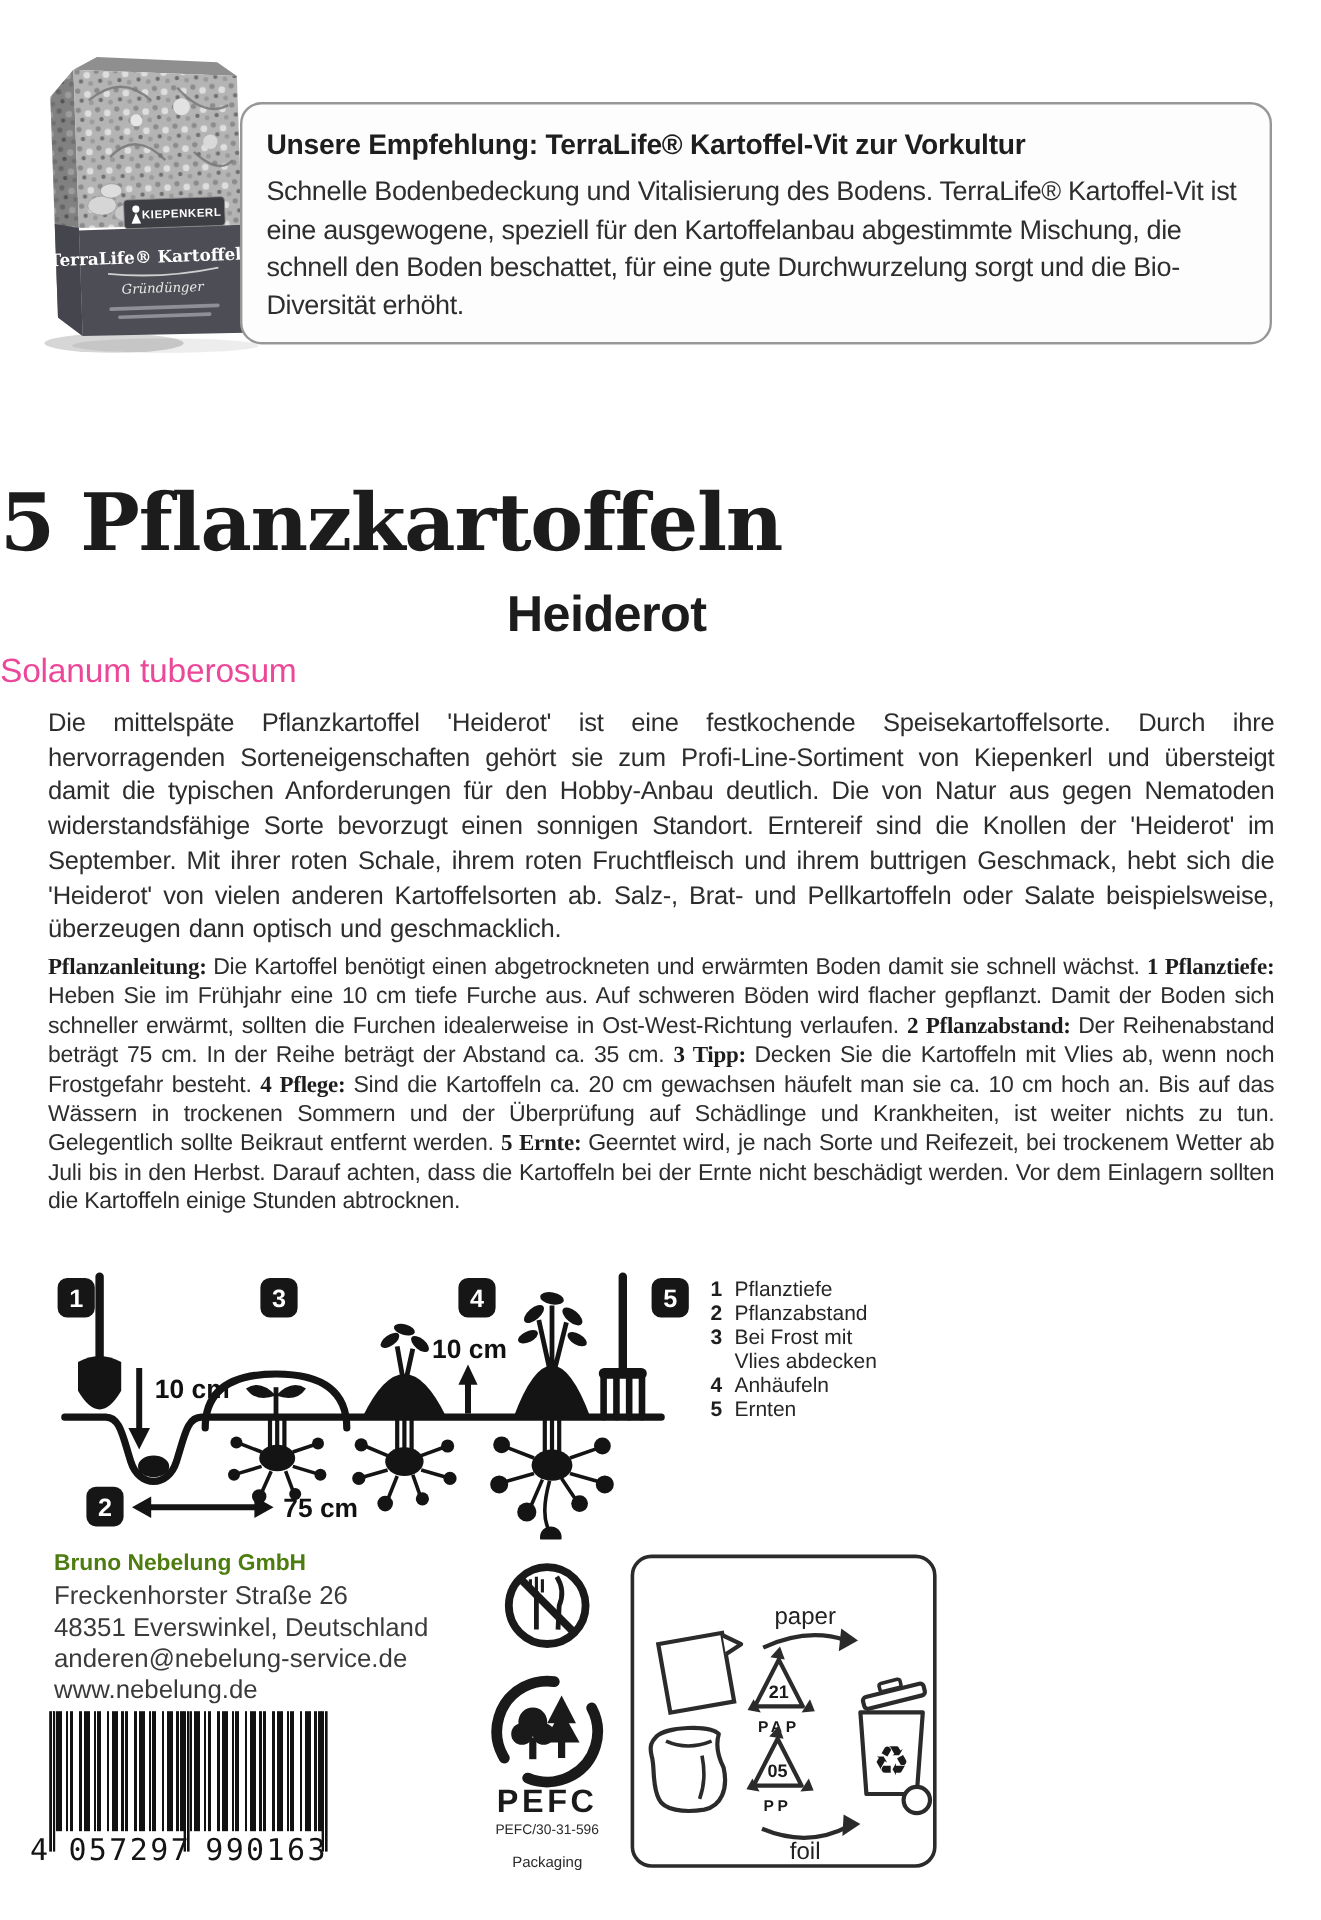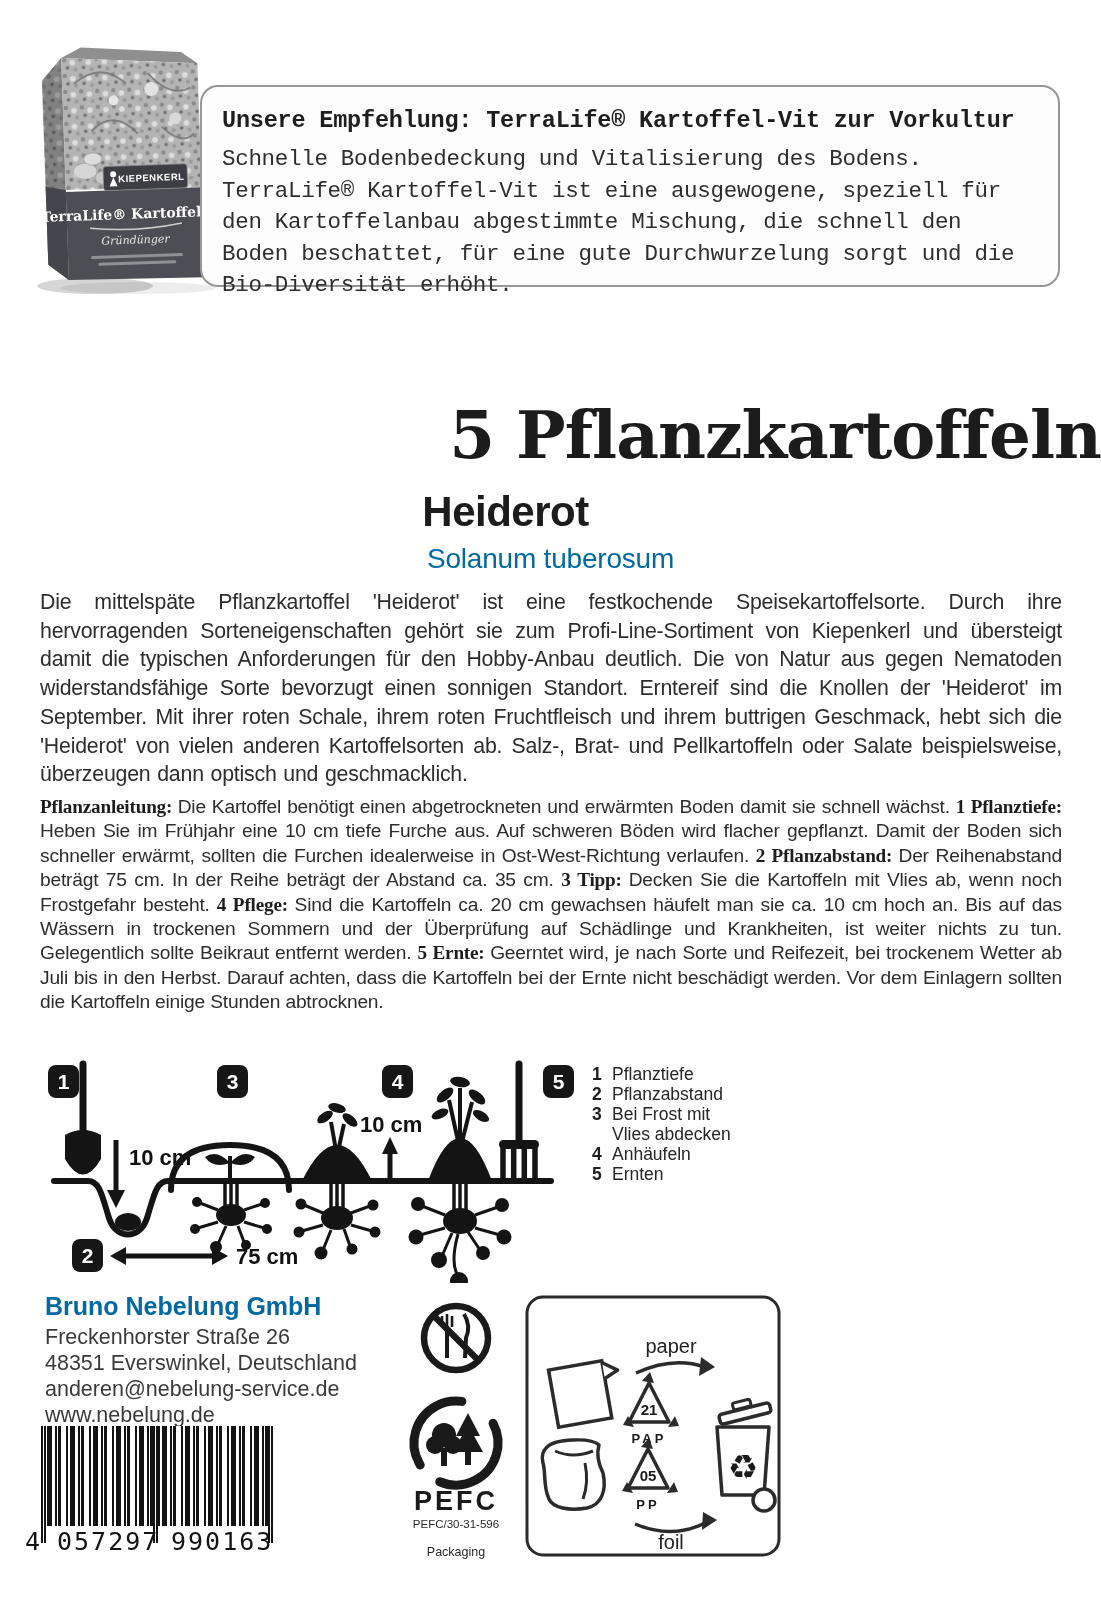--- a/index.html
+++ b/index.html
@@ -2,52 +2,52 @@
 <html><head>
 <meta charset="utf-8">
 <style>
   html,body{margin:0;padding:0;background:#e9e9e9;}
   .page{position:relative;width:1101px;height:1600px;background:#ffffff;margin:0 auto;
         font-family:"Liberation Sans",sans-serif;color:#2b2b2b;overflow:hidden;}
   .abs{position:absolute;}
 
   
   .rec-box{left:200px;top:85px;width:860px;height:202px;border:2px solid #979797;
-           border-radius:18px;background:#fdfdfd;box-sizing:border-box;padding:20px 26px 18px 20px;font-family:Liberation Mono, monospace;}
+           border-radius:18px;background:#fdfdfd;box-sizing:border-box;padding:20px 26px 18px 20px;}
   .rec-head{font-size:23.5px;font-weight:bold;color:#1e1e1e;letter-spacing:-0.2px;margin:0 0 10px 0;}
   .rec-body{font-size:22.5px;line-height:31.5px;color:#2e2e2e;letter-spacing:-0.3px;margin:0;}
 
   
-  .title-main{left:0;top:396px;width:1101px;text-align:right;
+  .title-main{left:0;top:396px;width:1101px;text-align:left;
               font-family:"DejaVu Serif",serif;font-weight:bold;font-size:66px;
               letter-spacing:-1px;color:#1c1c1c;}
   .title-variety{left:0;top:488px;width:1011px;text-align:center;
                  font-size:42px;font-weight:bold;color:#1c1c1c;letter-spacing:-0.5px;}
-  .title-botanical{left:0;top:543px;width:1101px;text-align:center;
-                   font-size:28px;font-weight:normal;color:#0369a1;letter-spacing:-0.2px;}
+  .title-botanical{left:0;top:543px;width:1101px;
+                   font-size:28px;font-weight:normal;color:#ec4899;letter-spacing:-0.2px;}
 
   
   .desc{left:40px;top:588px;width:1022px;font-size:21.3px;line-height:28.7px;
         text-align:justify;color:#2d2d2d;letter-spacing:-0.2px;word-spacing:1px;}
   .instr{left:40px;top:795px;width:1022px;font-size:19.2px;line-height:24.4px;
          text-align:justify;color:#2d2d2d;letter-spacing:-0.2px;}
   .instr .b{font-weight:bold;color:#1d1d1d;font-family:Liberation Serif, serif;}
 
   
   .diagram{left:30px;top:1038px;width:1050px;height:245px;}
   .diagram text{font-family:"Liberation Sans",sans-serif;}
   .dim{font-size:22px;font-weight:bold;fill:#111;}
   .mk{fill:#161616;}
   .mknum{fill:#fff;font-size:21px;font-weight:bold;text-anchor:middle;}
   .lgnum{font-size:17.5px;font-weight:bold;fill:#1e1e1e;}
   .lgtxt{font-size:17.5px;fill:#262626;}
 
   
   .addr{left:45px;top:1292px;width:360px;}
-  .addr .co{font-size:25px;font-weight:bold;color:#0369a1;margin-bottom:3px;}
+  .addr .co{font-size:19px;font-weight:bold;color:#4d7c0f;margin-bottom:3px;}
   .addr .ln{font-size:21.5px;line-height:26px;color:#3a3a3a;}
 
   .barcode{left:25px;top:1426px;width:255px;height:134px;}
   .bars{position:absolute;left:18px;top:0;width:228px;height:100px;
         background:repeating-linear-gradient(90deg,#121212 0 2px,#fff 2px 4px,#121212 4px 9px,
                    #fff 9px 12px,#121212 12px 14px,#fff 14px 15px,#121212 15px 18px,#fff 18px 23px);}
   .guard{position:absolute;top:0;width:5px;height:117px;
          background:linear-gradient(90deg,#121212 0 2px,#fff 2px 3px,#121212 3px 5px);}
   .bdigits{position:absolute;top:101px;font-family:"DejaVu Sans Mono",monospace;
            font-size:25px;color:#141414;}

